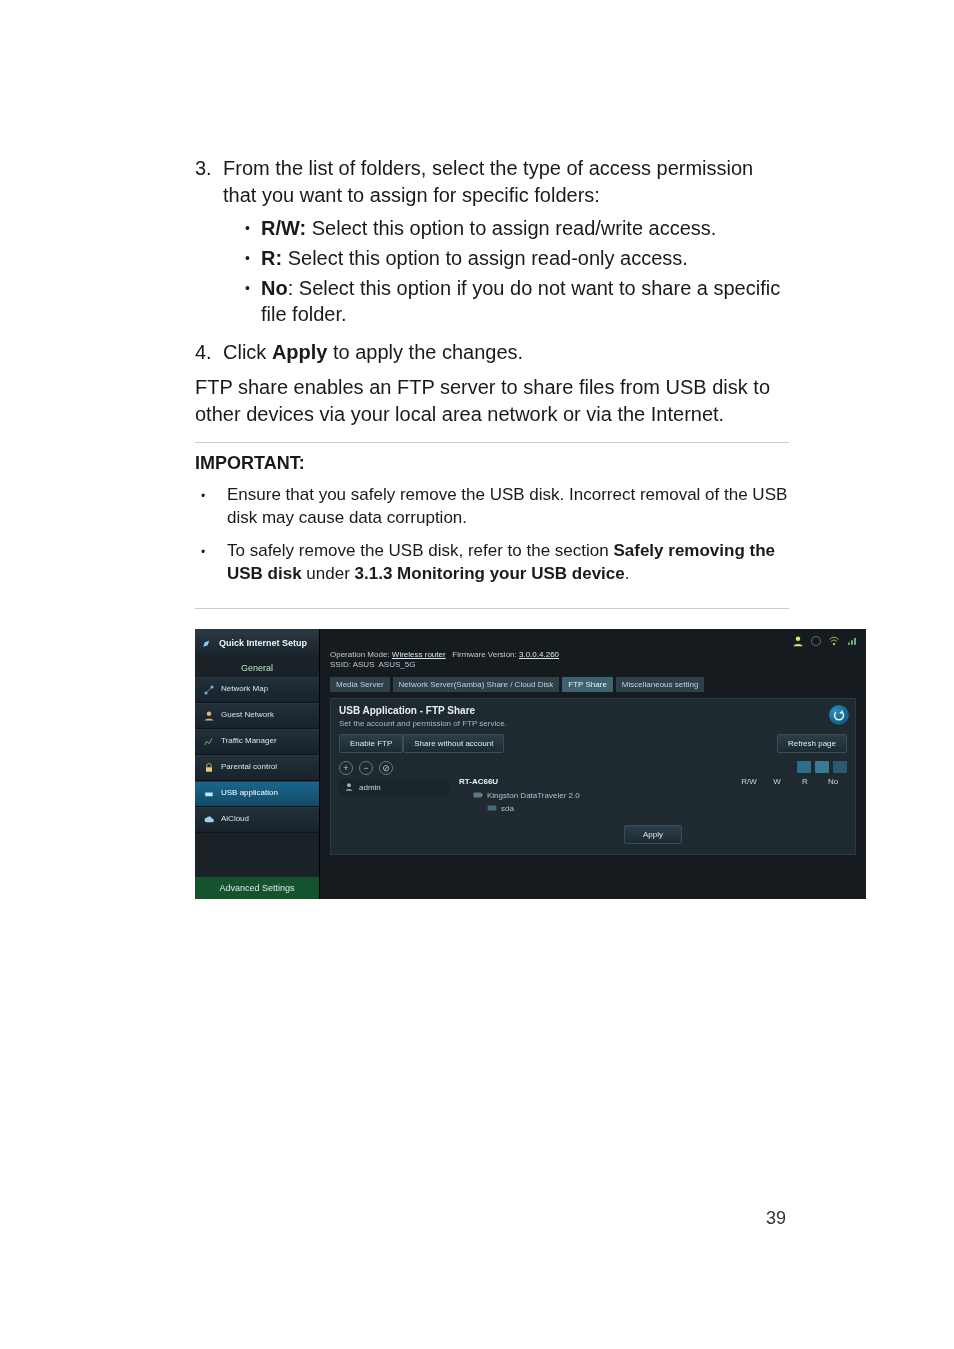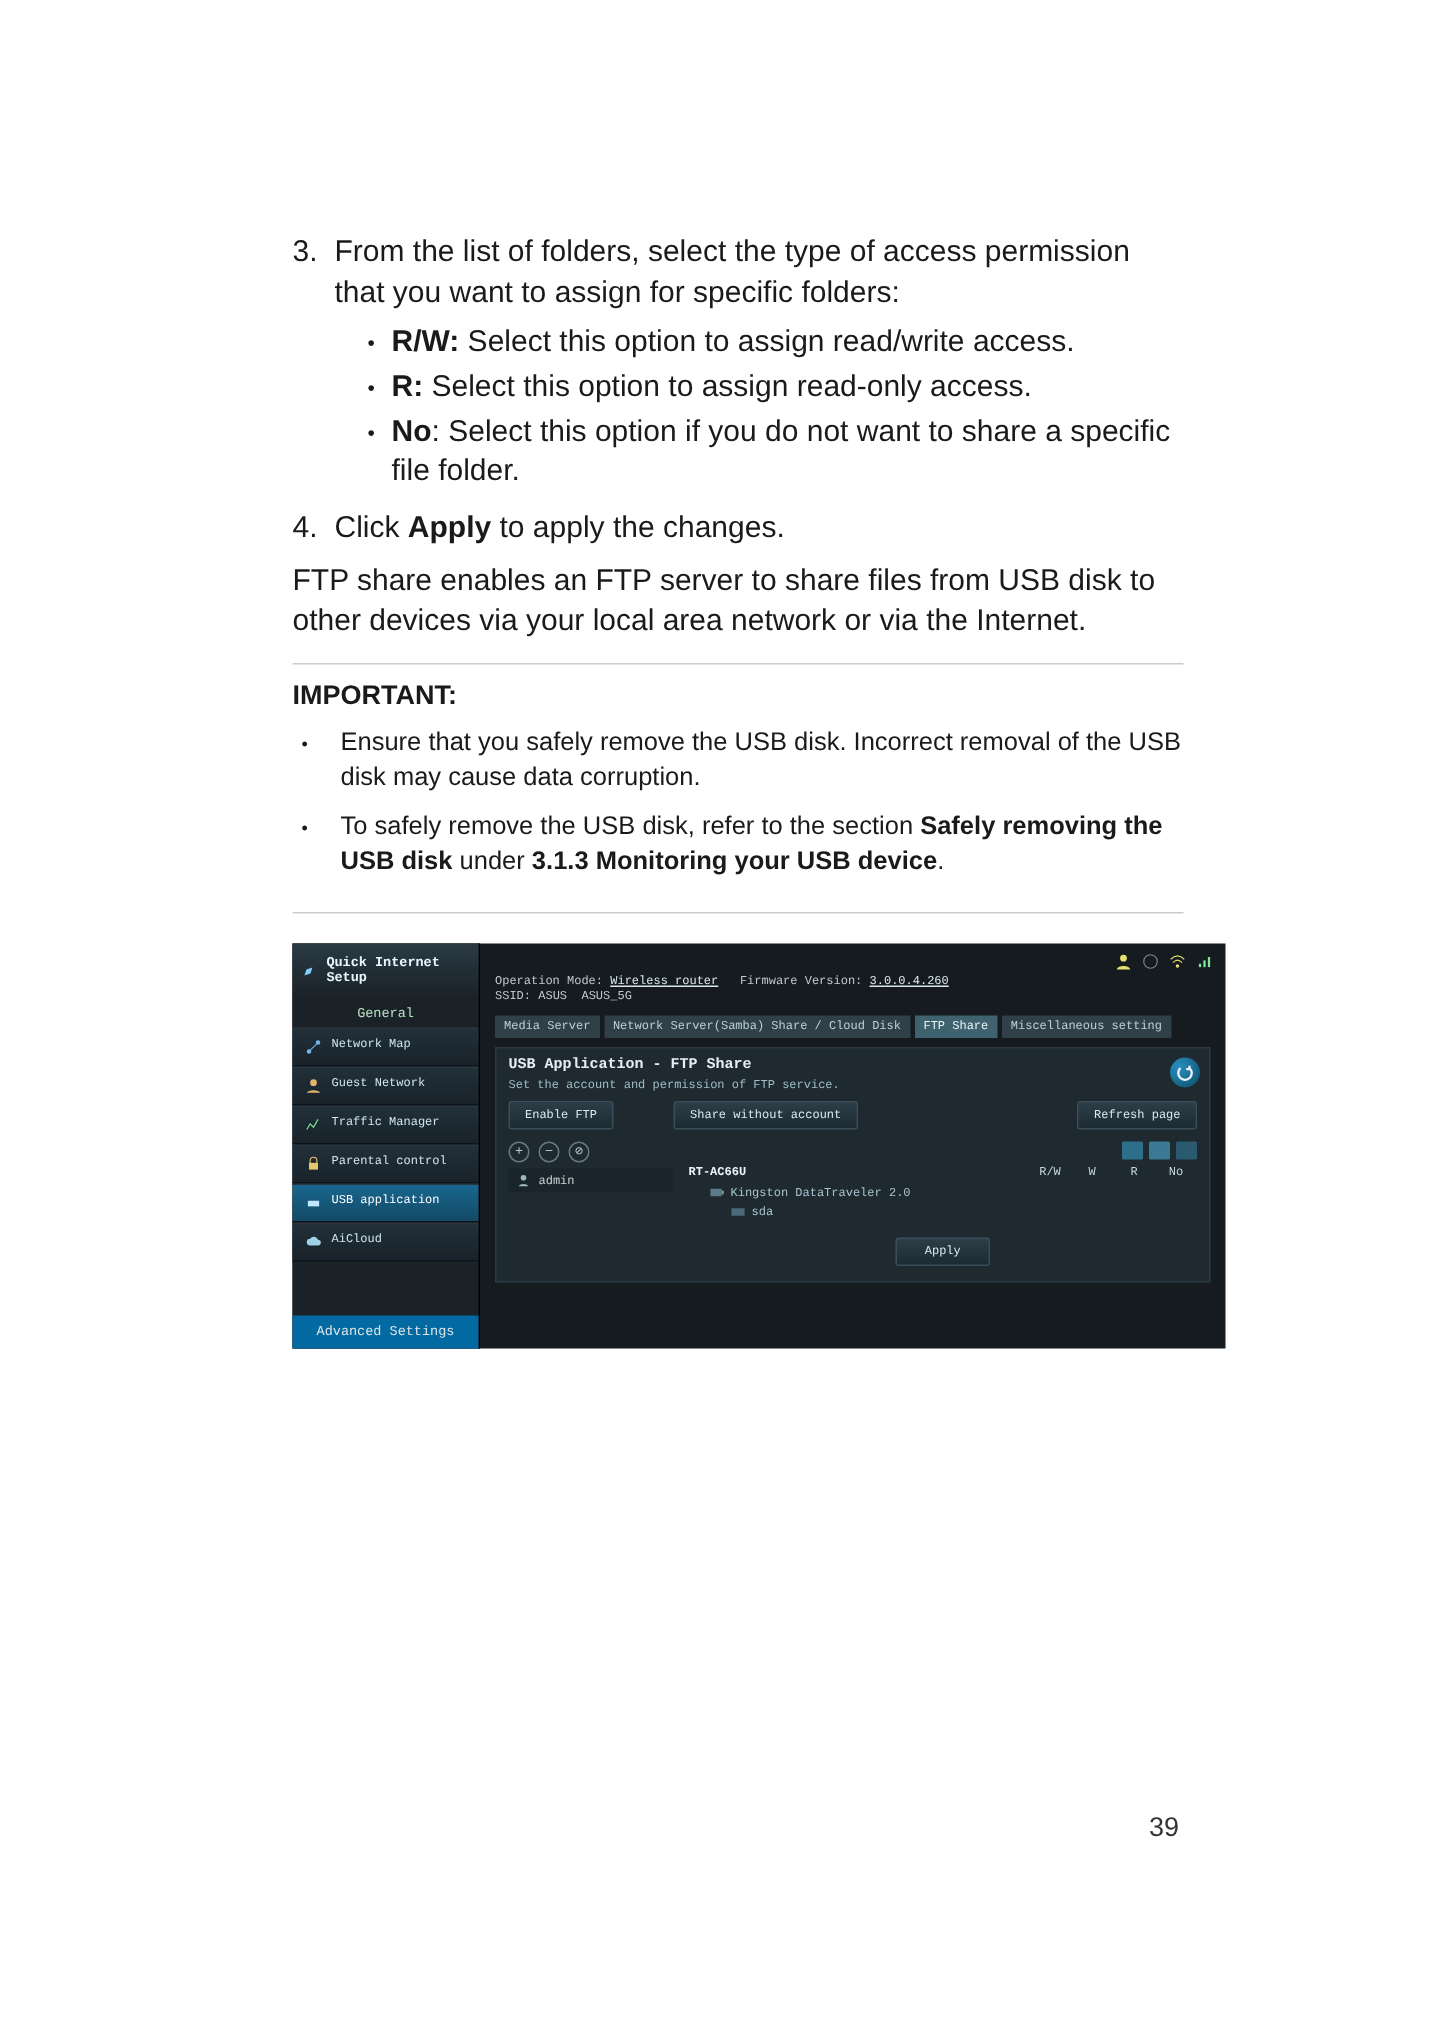--- a/index.html
+++ b/index.html
@@ -79,26 +79,26 @@
   width: 26px;
   flex-shrink: 0;
   font-size: 12px;
   padding-top: 4px;
 }
 .ibox-body { flex: 1; }
 .b { font-weight: 700; }
 
 
 .shot {
-  width: 622px;
+  width: 671px;
   height: 270px;
   margin: 8px auto 0 auto;
   background: #151b1f;
   color: #cfd4d6;
-  font-family: Liberation Mono, monospace;
+  font-family: Liberation Sans, sans-serif;
   font-size: 9px;
   display: flex;
 }
 .side {
   width: 125px;
   background: #1a2228;
   border-right: 1px solid #000;
   display: flex;
   flex-direction: column;
 }
@@ -130,21 +130,21 @@
   font-size: 8px;
   color: #cfe6ef;
 }
 .side-item.active {
   background: linear-gradient(#19668e,#124a66);
   color: #fff;
 }
 .side-advanced {
   margin-top: auto;
   padding: 6px 8px;
-  background: #0369a1;
+  background: #14532d;
   color: #dce5ea;
   font-size: 9px;
   text-align: center;
 }
 .main {
   flex: 1;
   padding: 6px 10px;
   position: relative;
 }
 .topline {
@@ -209,21 +209,20 @@
   top: 6px;
   width: 20px; height: 20px;
   border-radius: 50%;
   background: radial-gradient(circle at 30% 30%, #2a8fbf, #0a4c66);
   display: flex; align-items: center; justify-content: center;
   color: #eaf6fb;
   font-size: 11px;
 }
 .btnrow {
   display: flex;
-  gap: 40px;
   align-items: flex-end;
   margin-bottom: 8px;
 }
 .btn {
   background: linear-gradient(#2d3e48,#1c2a32);
   border: 1px solid #3a4e5a;
   color: #dce9ef;
   font-size: 8px;
   padding: 4px 10px;
   border-radius: 2px;

